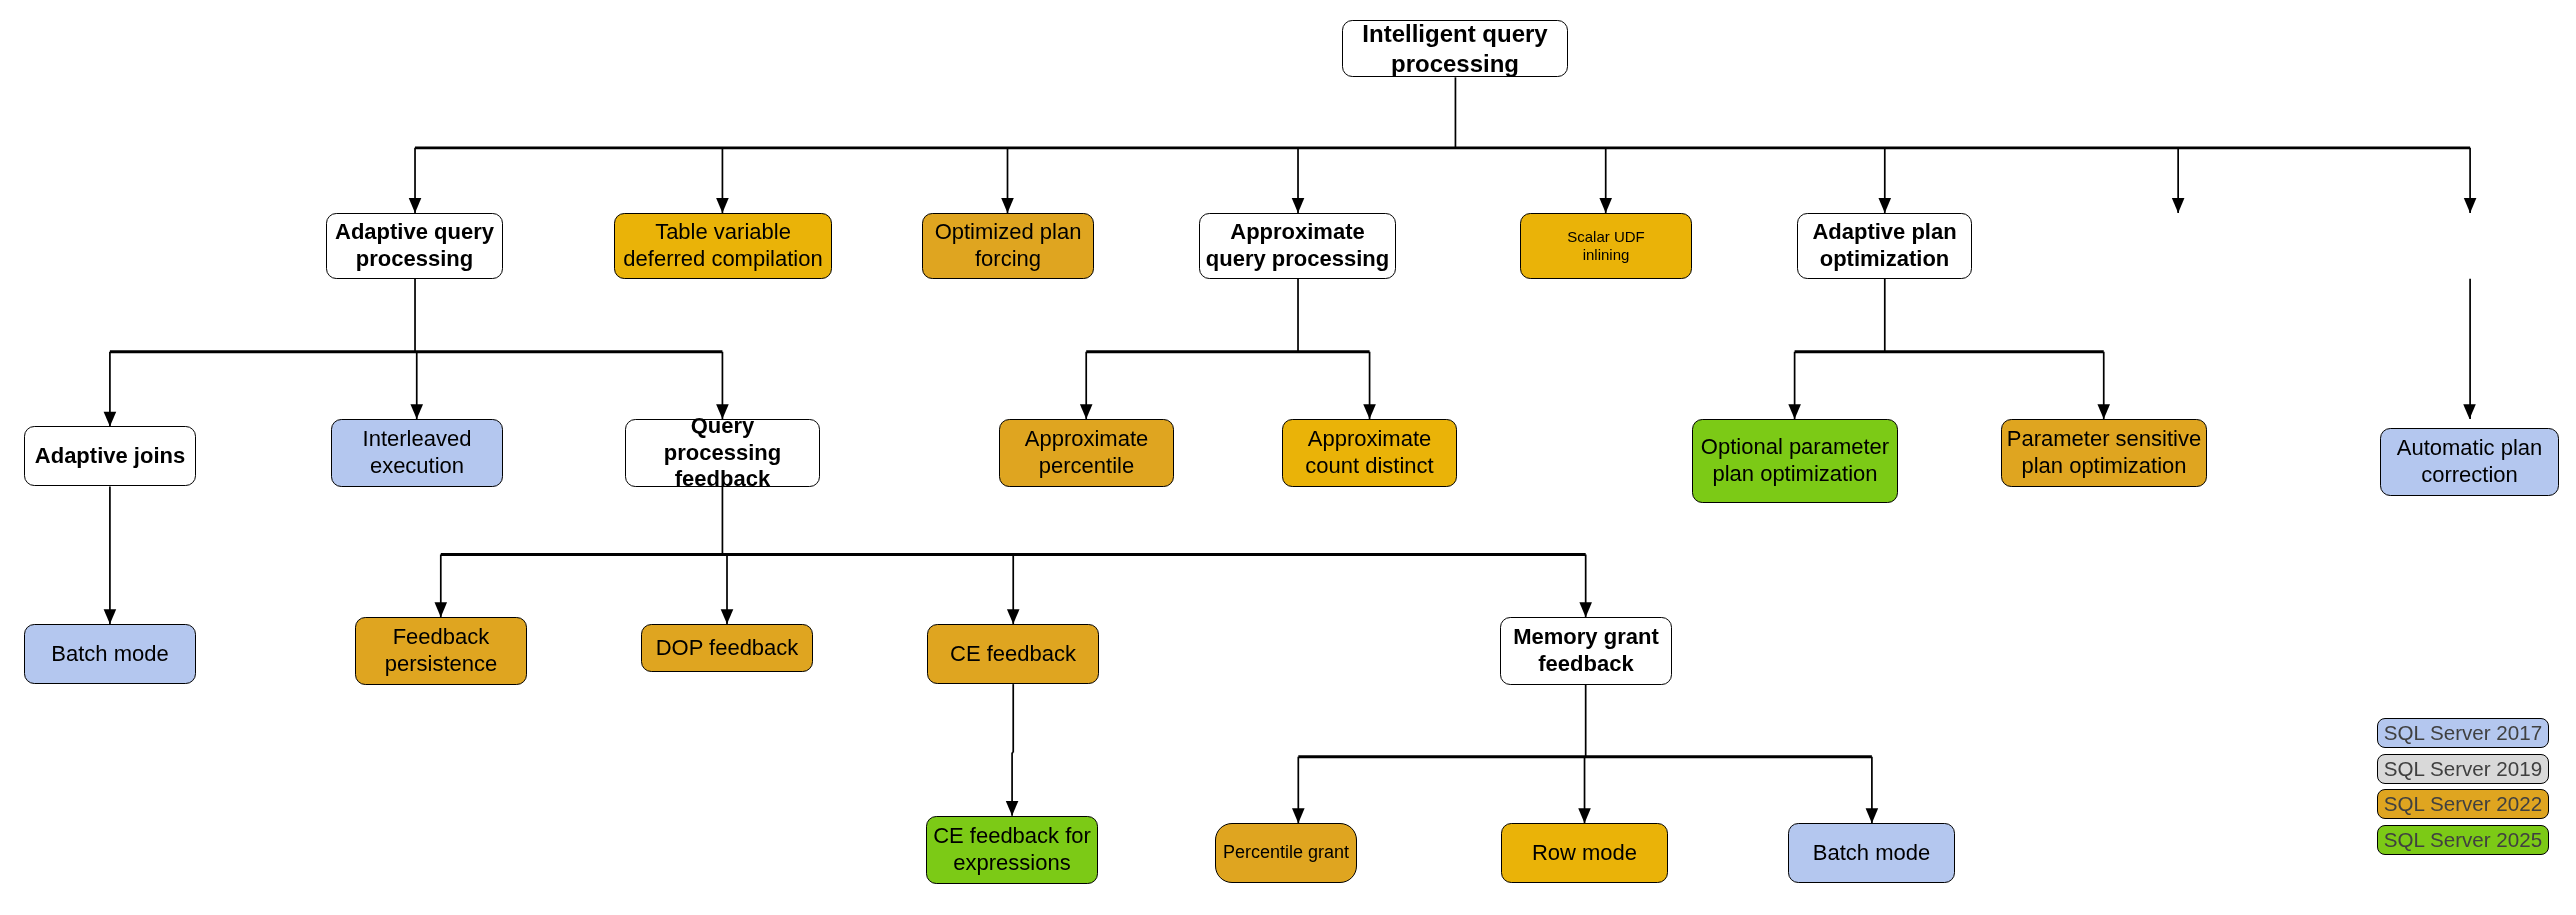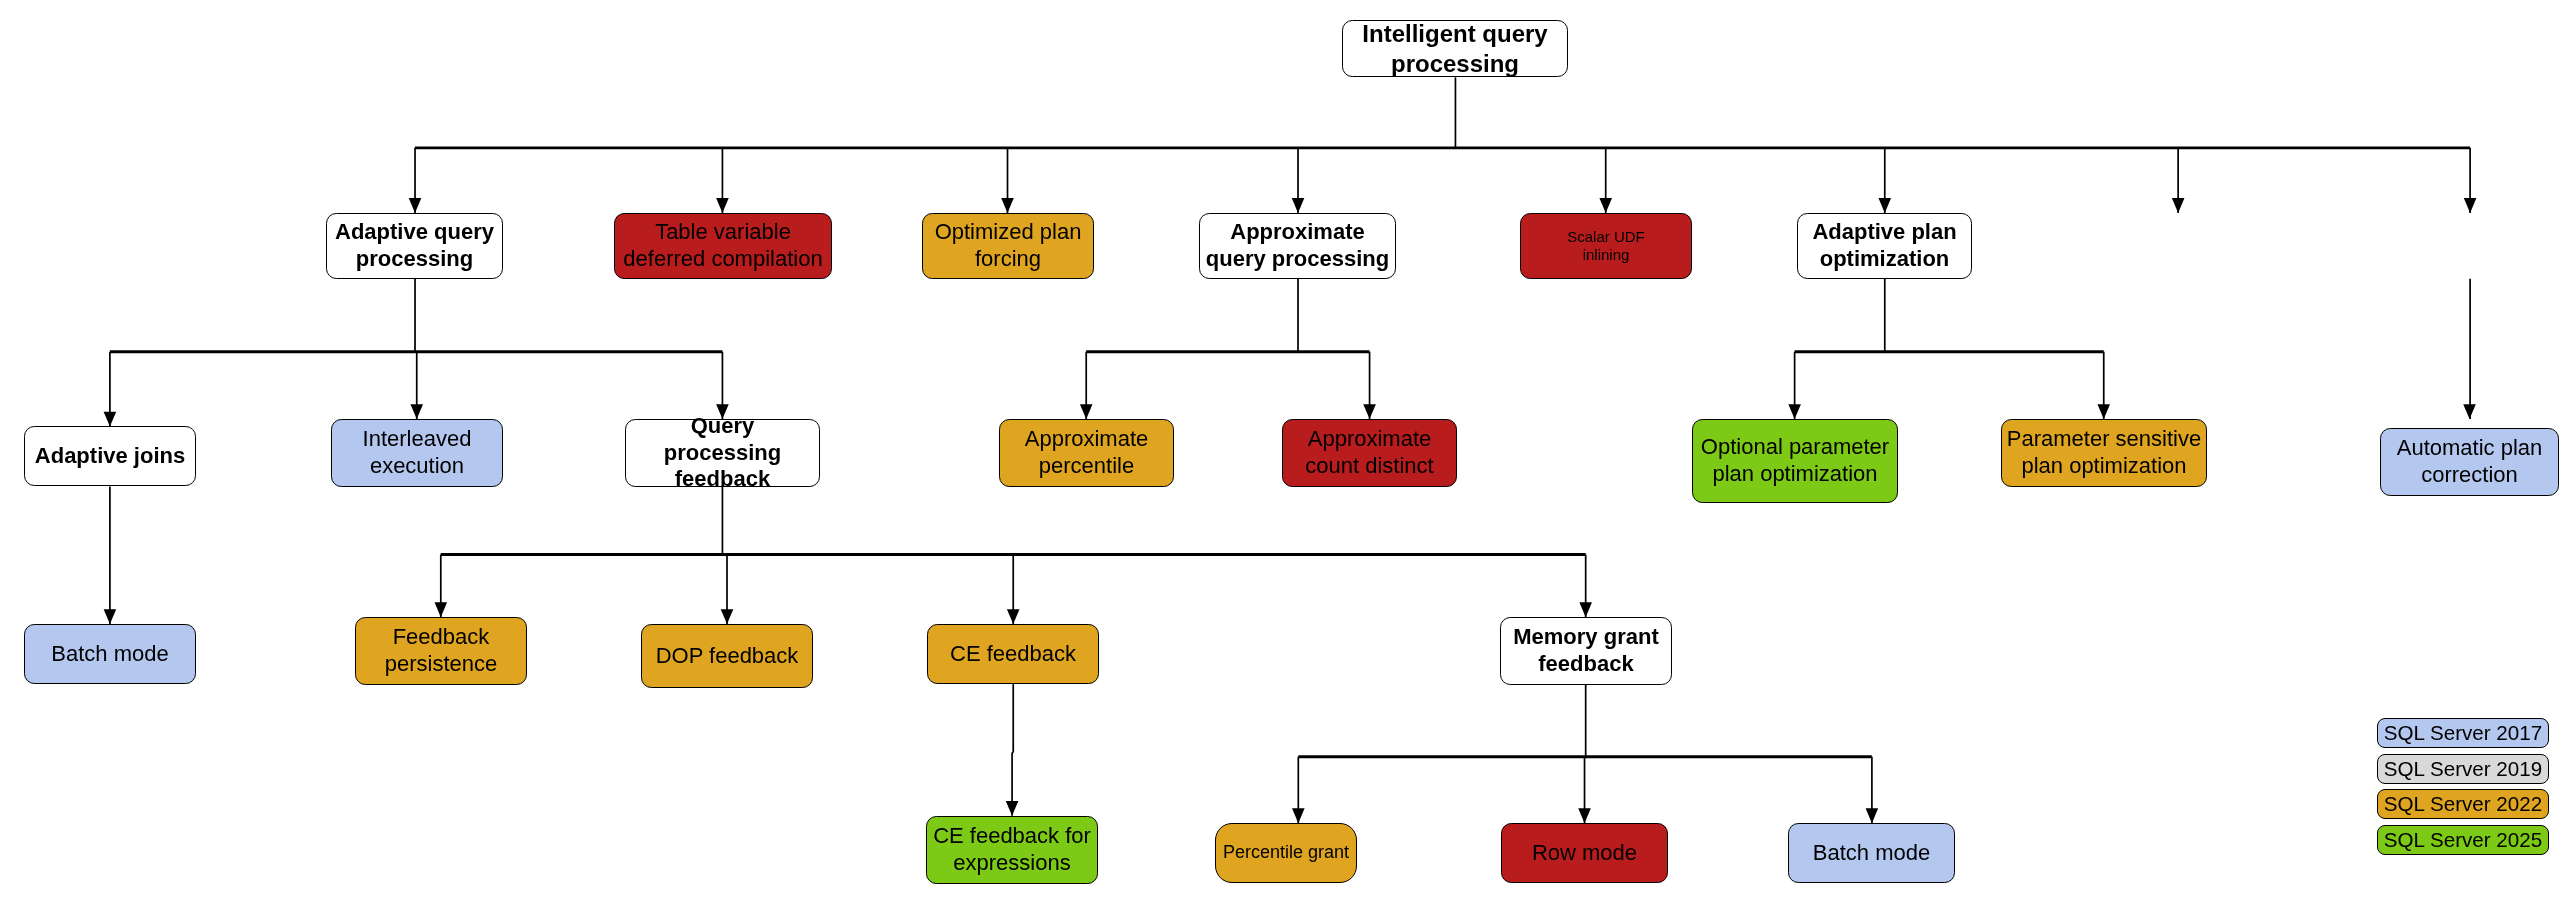--- a/index.html
+++ b/index.html
@@ -32,35 +32,35 @@
     align-items: center;
     justify-content: center;
     text-align: center;
     color: #000000;
     line-height: 1.22;
     padding: 2.3px 4.6px;
     white-space: pre-line;
     z-index: 5;
   }
   .n-white  { background: #ffffff; font-weight: bold; }
-  .n-gray   { background: #b91c1c; font-weight: normal; }
+  .n-gray   { background: #eab308; font-weight: normal; }
   .n-gold   { background: #dfa520; font-weight: normal; }
   .n-blue   { background: #b4c7ef; font-weight: normal; }
   .n-green  { background: #7cca16; font-weight: normal; }
 
   .legend-item {
     position: absolute;
     box-sizing: border-box;
     border: 1.7px solid #000000;
     border-radius: 8px;
     display: flex;
     align-items: center;
     justify-content: center;
     font-size: 20.6px;
-    color: #000000;
+    color: #404040;
     z-index: 5;
   }
 </style>
 </head>
 <body>
 
 <div id="canvas">
   <svg id="edges" viewBox="0 0 4500 1600">
       <line x1="2542.5" y1="135" x2="2542.5" y2="258.24" stroke="#000000" stroke-width="3"></line>
       <line x1="725" y1="258.24" x2="4315" y2="258.24" stroke="#000000" stroke-width="5"></line>
@@ -151,21 +151,21 @@
 count distinct</div>
     <div class="node n-green" style="left: 1692px; top: 419px; width: 206px; height: 84px; font-size: 22px;">Optional parameter
 plan optimization</div>
     <div class="node n-gold" style="left: 2001px; top: 419px; width: 206px; height: 68px; font-size: 22px;">Parameter sensitive
 plan optimization</div>
     <div class="node n-blue" style="left: 2380px; top: 419px; width: 179px; height: 68px; font-size: 22px; margin-top: 9px;">Automatic plan
 correction</div>
     <div class="node n-blue" style="left: 24px; top: 624px; width: 172px; height: 60px; font-size: 22px;">Batch mode</div>
     <div class="node n-gold" style="left: 355px; top: 617px; width: 172px; height: 68px; font-size: 22px;">Feedback
 persistence</div>
-    <div class="node n-gold" style="left: 641px; top: 624px; width: 172px; height: 64px; font-size: 22px;">DOP feedback</div>
+    <div class="node n-gold" style="left: 641px; top: 624px; width: 172px; height: 48px; font-size: 22px;">DOP feedback</div>
     <div class="node n-gold" style="left: 927px; top: 624px; width: 172px; height: 60px; font-size: 22px;">CE feedback</div>
     <div class="node n-white" style="left: 1500px; top: 617px; width: 172px; height: 68px; font-size: 22px;">Memory grant
 feedback</div>
     <div class="node n-green" style="left: 926px; top: 816px; width: 172px; height: 68px; font-size: 22px;">CE feedback for
 expressions</div>
     <div class="node n-gold" style="left: 1215px; top: 823px; width: 142px; height: 60px; font-size: 18px; border-radius: 17px;">Percentile grant</div>
     <div class="node n-gray" style="left: 1501px; top: 823px; width: 167px; height: 60px; font-size: 22px;">Row mode</div>
     <div class="node n-blue" style="left: 1788px; top: 823px; width: 167px; height: 60px; font-size: 22px;">Batch mode</div>
     <div class="legend-item n-blue" style="left: 2377px; top: 718px; width: 172px; height: 30px; background: rgb(180, 199, 239); font-weight: normal;">SQL Server 2017</div>
     <div class="legend-item n-gray" style="left: 2377px; top: 754px; width: 172px; height: 30px; background: rgb(217, 217, 217); font-weight: normal;">SQL Server 2019</div>

